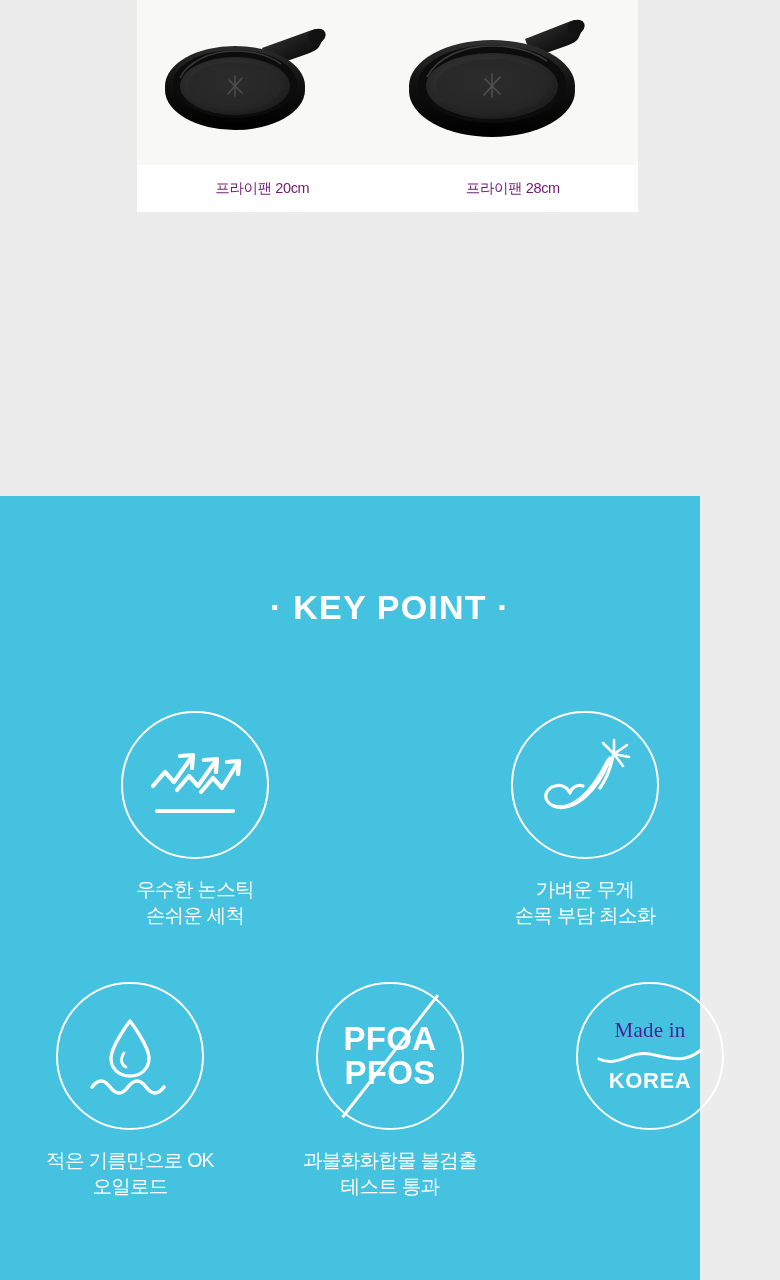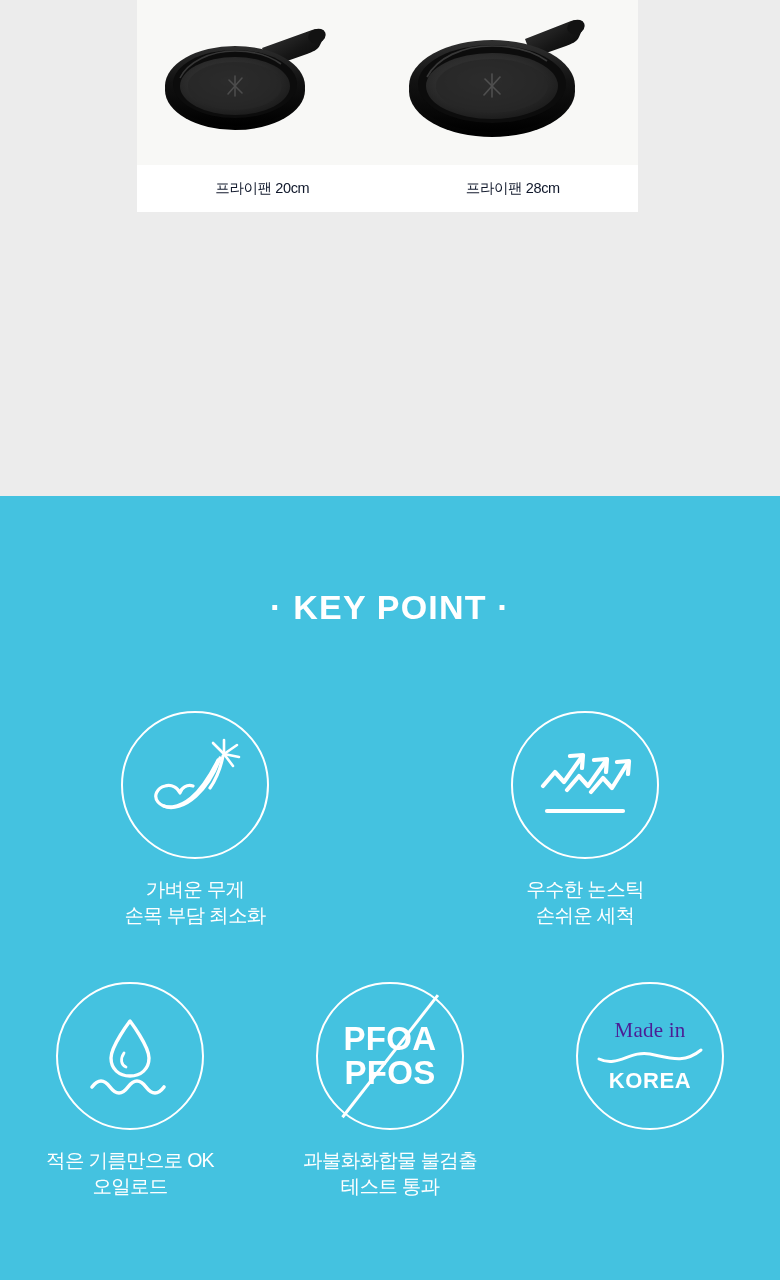--- a/index.html
+++ b/index.html
@@ -27,29 +27,29 @@
     background:#f8f8f6;
     display:flex; align-items:center; justify-content:space-around;
   }
   #product-label-area {
     position:absolute; left:0; top:165px; width:501px; height:47px;
     background:#ffffff;
     display:flex; align-items:center;
   }
   .product-label {
     flex:1; text-align:center;
-    font-size:14.5px; color:#0f172a; letter-spacing:-0.4px;
+    font-size:14.5px; color:#701a75; letter-spacing:-0.4px;
     font-family:"Liberation Sans","DejaVu Sans",sans-serif;
   }
   .pan-cell { width:250px; display:flex; align-items:center; justify-content:center; }
   .pan-svg { display:block; }
 
   
   #keypoint-section {
-    position:absolute; left:0; top:496px; width:780px; height:784px;
+    position:absolute; left:0; top:496px; width:700px; height:784px;
     background:#44c2e0;
   }
   #keypoint-title {
     position:absolute; left:0; top:92px; width:780px;
     text-align:center;
     color:#ffffff;
     font-size:34px;
     font-weight:bold;
     letter-spacing:1.2px;
     font-family:"Liberation Sans","DejaVu Sans",sans-serif;
@@ -211,58 +211,58 @@
 
   <div id="keypoint-title">· KEY POINT ·</div>
 
   <div id="keypoint-grid">
 
     <div class="kp-row row1">
 
 
       <div class="kp-item">
         <div class="kp-circle">
+          <svg width="96" height="86" viewBox="0 0 96 86" fill="none" stroke="#ffffff" stroke-width="4.2" stroke-linecap="round" stroke-linejoin="round">
+            <path d="M6 44 L18 30 L27 40 L44 16"></path>
+            <path d="M33 14 L46 13 L45 26"></path>
+            <path d="M30 48 L42 34 L51 44 L68 20"></path>
+            <path d="M57 18 L70 17 L69 30"></path>
+            <path d="M54 50 L66 36 L75 46 L90 22"></path>
+            <path d="M80 20 L92 19 L91 32"></path>
+            <path d="M10 69 L86 69"></path>
+          </svg>
+        </div>
+        <div class="kp-caption">
+          <span class="ln">우수한 논스틱</span>
+          <span class="ln">손쉬운 세척</span>
+        </div>
+      </div>
+
+      <div class="kp-item">
+        <div class="kp-circle">
           <svg width="100" height="98" viewBox="0 0 100 98" fill="none" stroke="#ffffff" stroke-width="3.2" stroke-linecap="round" stroke-linejoin="round">
             <path d="M73 24 C66 38 58 52 46 62 C34 72 20 74 13 66 C8 60 12 52 20 50
                      C27 48 33 52 35 57 C36 52 42 48 48 50"></path>
             <path d="M75 22 C70 36 62 50 51 60 C40 70 27 74 19 70"></path>
             <path d="M78 20 C76 30 72 42 65 52"></path>
             <g stroke-width="2.6">
               <path d="M79 18 L79 4"></path>
               <path d="M79 18 L92 9"></path>
               <path d="M79 18 L94 21"></path>
               <path d="M79 18 L68 7"></path>
               <path d="M79 18 L88 30"></path>
             </g>
           </svg>
         </div>
         <div class="kp-caption">
           <span class="ln">가벼운 무게</span>
           <span class="ln">손목 부담 최소화</span>
         </div>
       </div>
 
-      <div class="kp-item">
-        <div class="kp-circle">
-          <svg width="96" height="86" viewBox="0 0 96 86" fill="none" stroke="#ffffff" stroke-width="4.2" stroke-linecap="round" stroke-linejoin="round">
-            <path d="M6 44 L18 30 L27 40 L44 16"></path>
-            <path d="M33 14 L46 13 L45 26"></path>
-            <path d="M30 48 L42 34 L51 44 L68 20"></path>
-            <path d="M57 18 L70 17 L69 30"></path>
-            <path d="M54 50 L66 36 L75 46 L90 22"></path>
-            <path d="M80 20 L92 19 L91 32"></path>
-            <path d="M10 69 L86 69"></path>
-          </svg>
-        </div>
-        <div class="kp-caption">
-          <span class="ln">우수한 논스틱</span>
-          <span class="ln">손쉬운 세척</span>
-        </div>
-      </div>
-
     </div>
 
     <div class="kp-row row2">
 
       <div class="kp-item">
         <div class="kp-circle">
           <svg width="92" height="86" viewBox="0 0 92 86" fill="none" stroke="#ffffff" stroke-width="3.4" stroke-linecap="round" stroke-linejoin="round">
             <path d="M46 8 C46 8 27 33 27 45 C27 56 35 63 46 63 C57 63 65 56 65 45
                      C65 33 46 8 46 8 Z"></path>
             <path d="M40 40 C36 46 37 52 42 54" stroke-width="2.8"></path>

